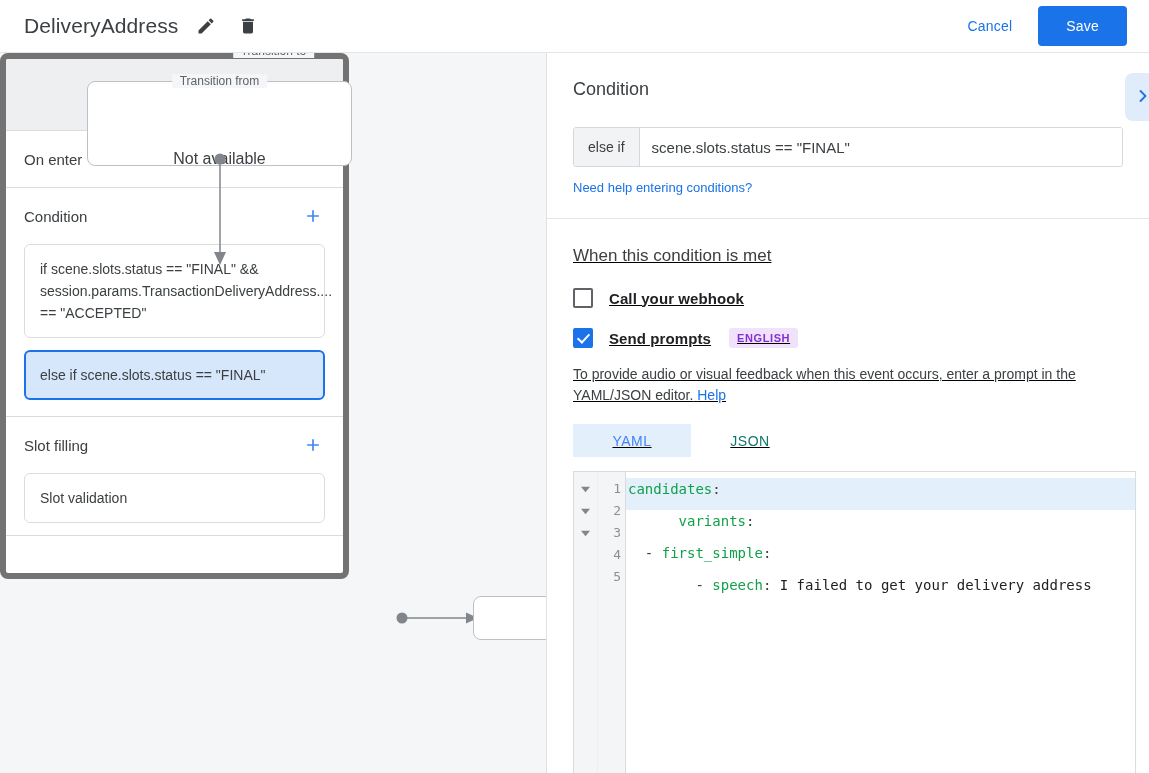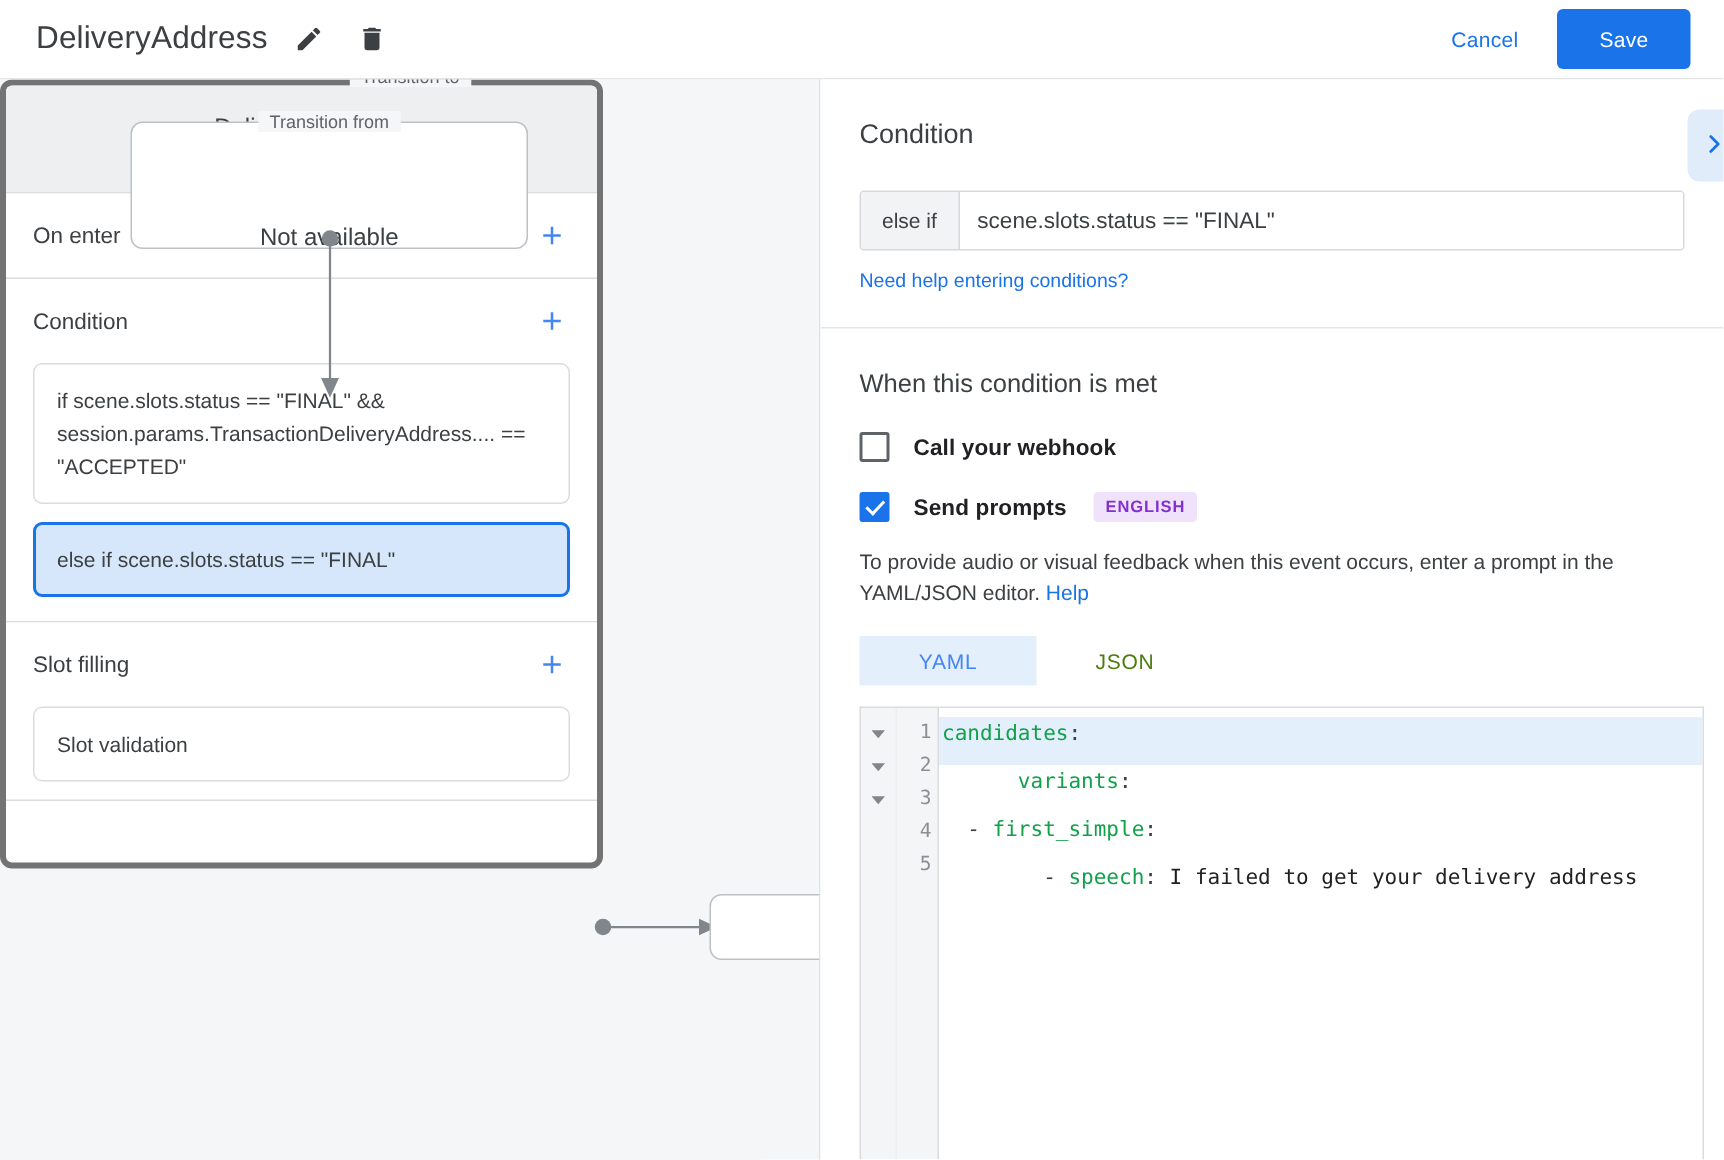--- a/index.html
+++ b/index.html
@@ -104,24 +104,24 @@
 
   
   #flow-connector {
     position: absolute;
     left: 205px; top: 100px;
     width: 30px; height: 120px;
   }
 
   #transition-to-box {
     left: 21px; top: 197px;
-    width: 402px;
+    width: 349px;
     height: 526px;
     background: #ffffff;
-    border: 4px solid #737373;
+    border: 6px solid #737373;
     border-radius: 8px;
     overflow: hidden;
   }
   #transition-to-legend {
     position: absolute;
     top: -9px; left: 50%;
     transform: translateX(-50%);
     background: #f5f6f8;
     padding: 0 8px;
     font-size: 12px;
@@ -258,20 +258,21 @@
   #condition-help-link {
     font-size: 13px;
     color: #1a73e8;
     text-decoration: none;
     cursor: pointer;
     text-align: right;
   }
 
   #met-section {
     padding: 27px 26px 0 26px;
+    text-decoration: underline;
   }
   #met-heading {
     font-size: 17px;
     color: #3c4043;
     font-weight: 400;
     margin: 0 0 22px 0;
   }
   .cb-row {
     display: flex; align-items: center;
     margin-bottom: 20px;
@@ -336,21 +337,21 @@
   .editor-tab {
     width: 118px;
     height: 33px;
     display: flex; align-items: center; justify-content: center;
     font-size: 14px;
     font-weight: 500;
     letter-spacing: 0.5px;
     cursor: pointer;
     background: none;
     border: none;
-    color: #4d7c0f;
+    color: #0f766e;
   }
   .editor-tab.active {
     background: #e4effc;
     color: #4285f4;
   }
 
   
   #code-editor {
     position: absolute;
     left: 26px; top: 418px;

